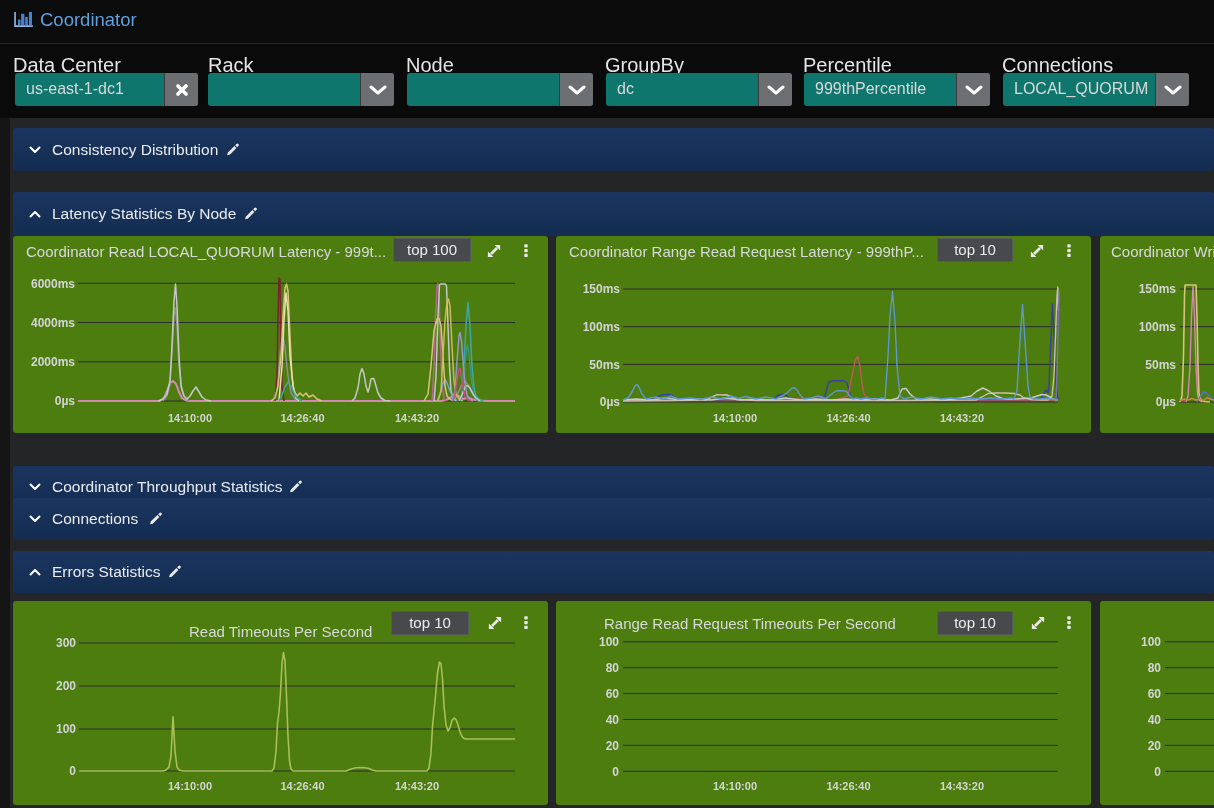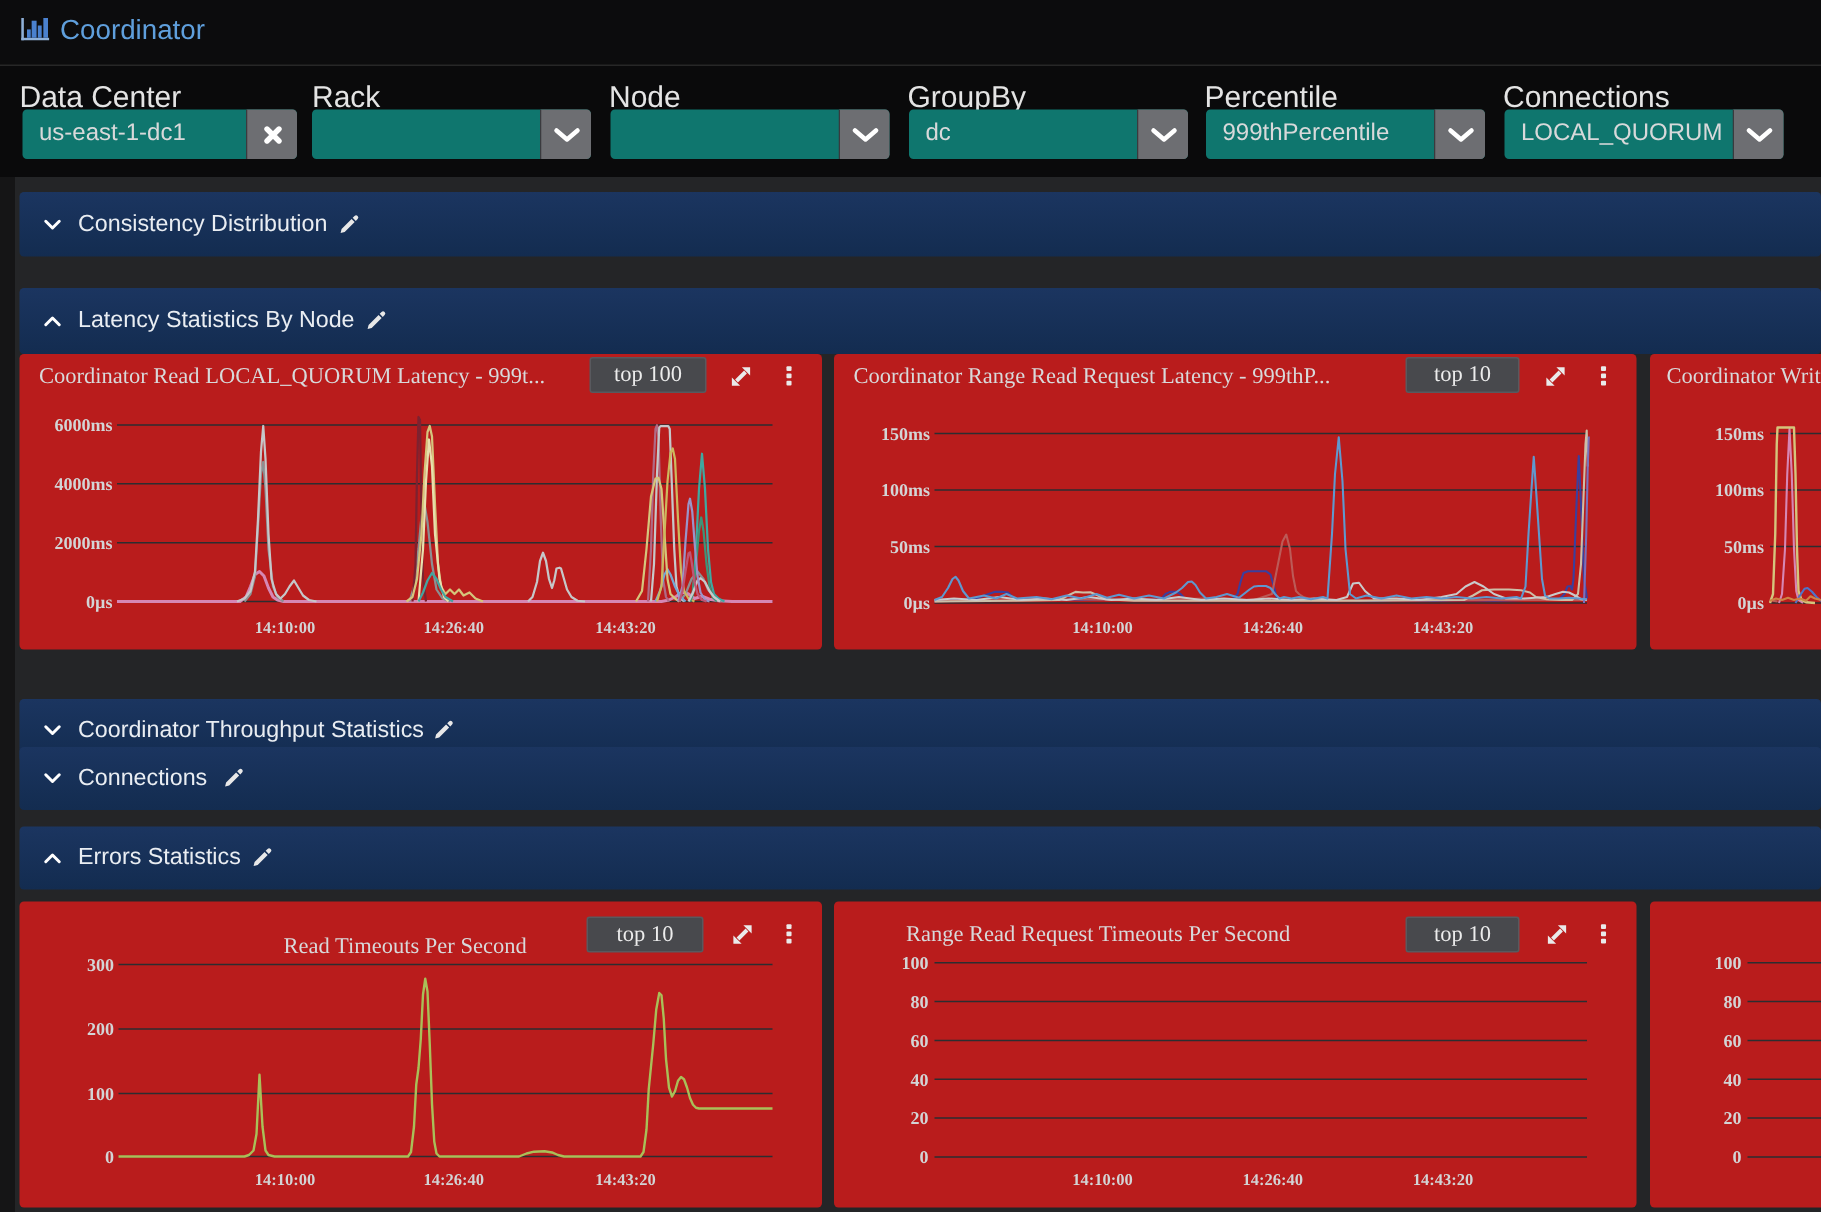--- a/index.html
+++ b/index.html
@@ -18,21 +18,21 @@
         border-left:1px solid #3a3a3e;border-radius:0 3px 3px 0;}
   .fbtn svg{position:absolute;top:50%;left:50%;transform:translate(-50%,-50%);}
   .ftext{position:absolute;top:7px;left:11px;font-size:16px;color:#d8d9da;white-space:nowrap;}
   
   #dash{top:118px;left:0;width:1214px;height:690px;background:#242527;}
   #dash:before{content:"";position:absolute;left:0;top:0;width:10px;height:690px;background:#151516;}
   .rowhdr{left:13px;width:1201px;background:linear-gradient(#1b3560,#132c50);border-radius:3px;color:#e9edf2;}
   .rowhdr .chev{position:absolute;left:16px;top:50%;transform:translateY(-50%);}
   .rowhdr .rtitle{position:absolute;left:39px;top:50%;transform:translateY(-50%);font-size:15.5px;white-space:nowrap;}
   .rowhdr .pencil{position:absolute;top:50%;transform:translateY(-50%);}
-  .panel{background:#b91c1c;border-radius:3px;font-family:Liberation Serif, serif;}
+  .panel{background:#4d7c0f;border-radius:3px;}
   .ptitle{position:absolute;font-size:15px;font-weight:500;color:#d8d9da;white-space:nowrap;}
   .badge{position:absolute;height:22px;line-height:22px;background:#48494d;border:1px solid #58595e;
          border-radius:2px;color:#ececec;font-size:15px;text-align:center;}
   .icn{position:absolute;}
   svg{display:block;}
 </style>
 </head>
 <body>
 <div id="root">
   <div class="abs" id="topbar"></div>

